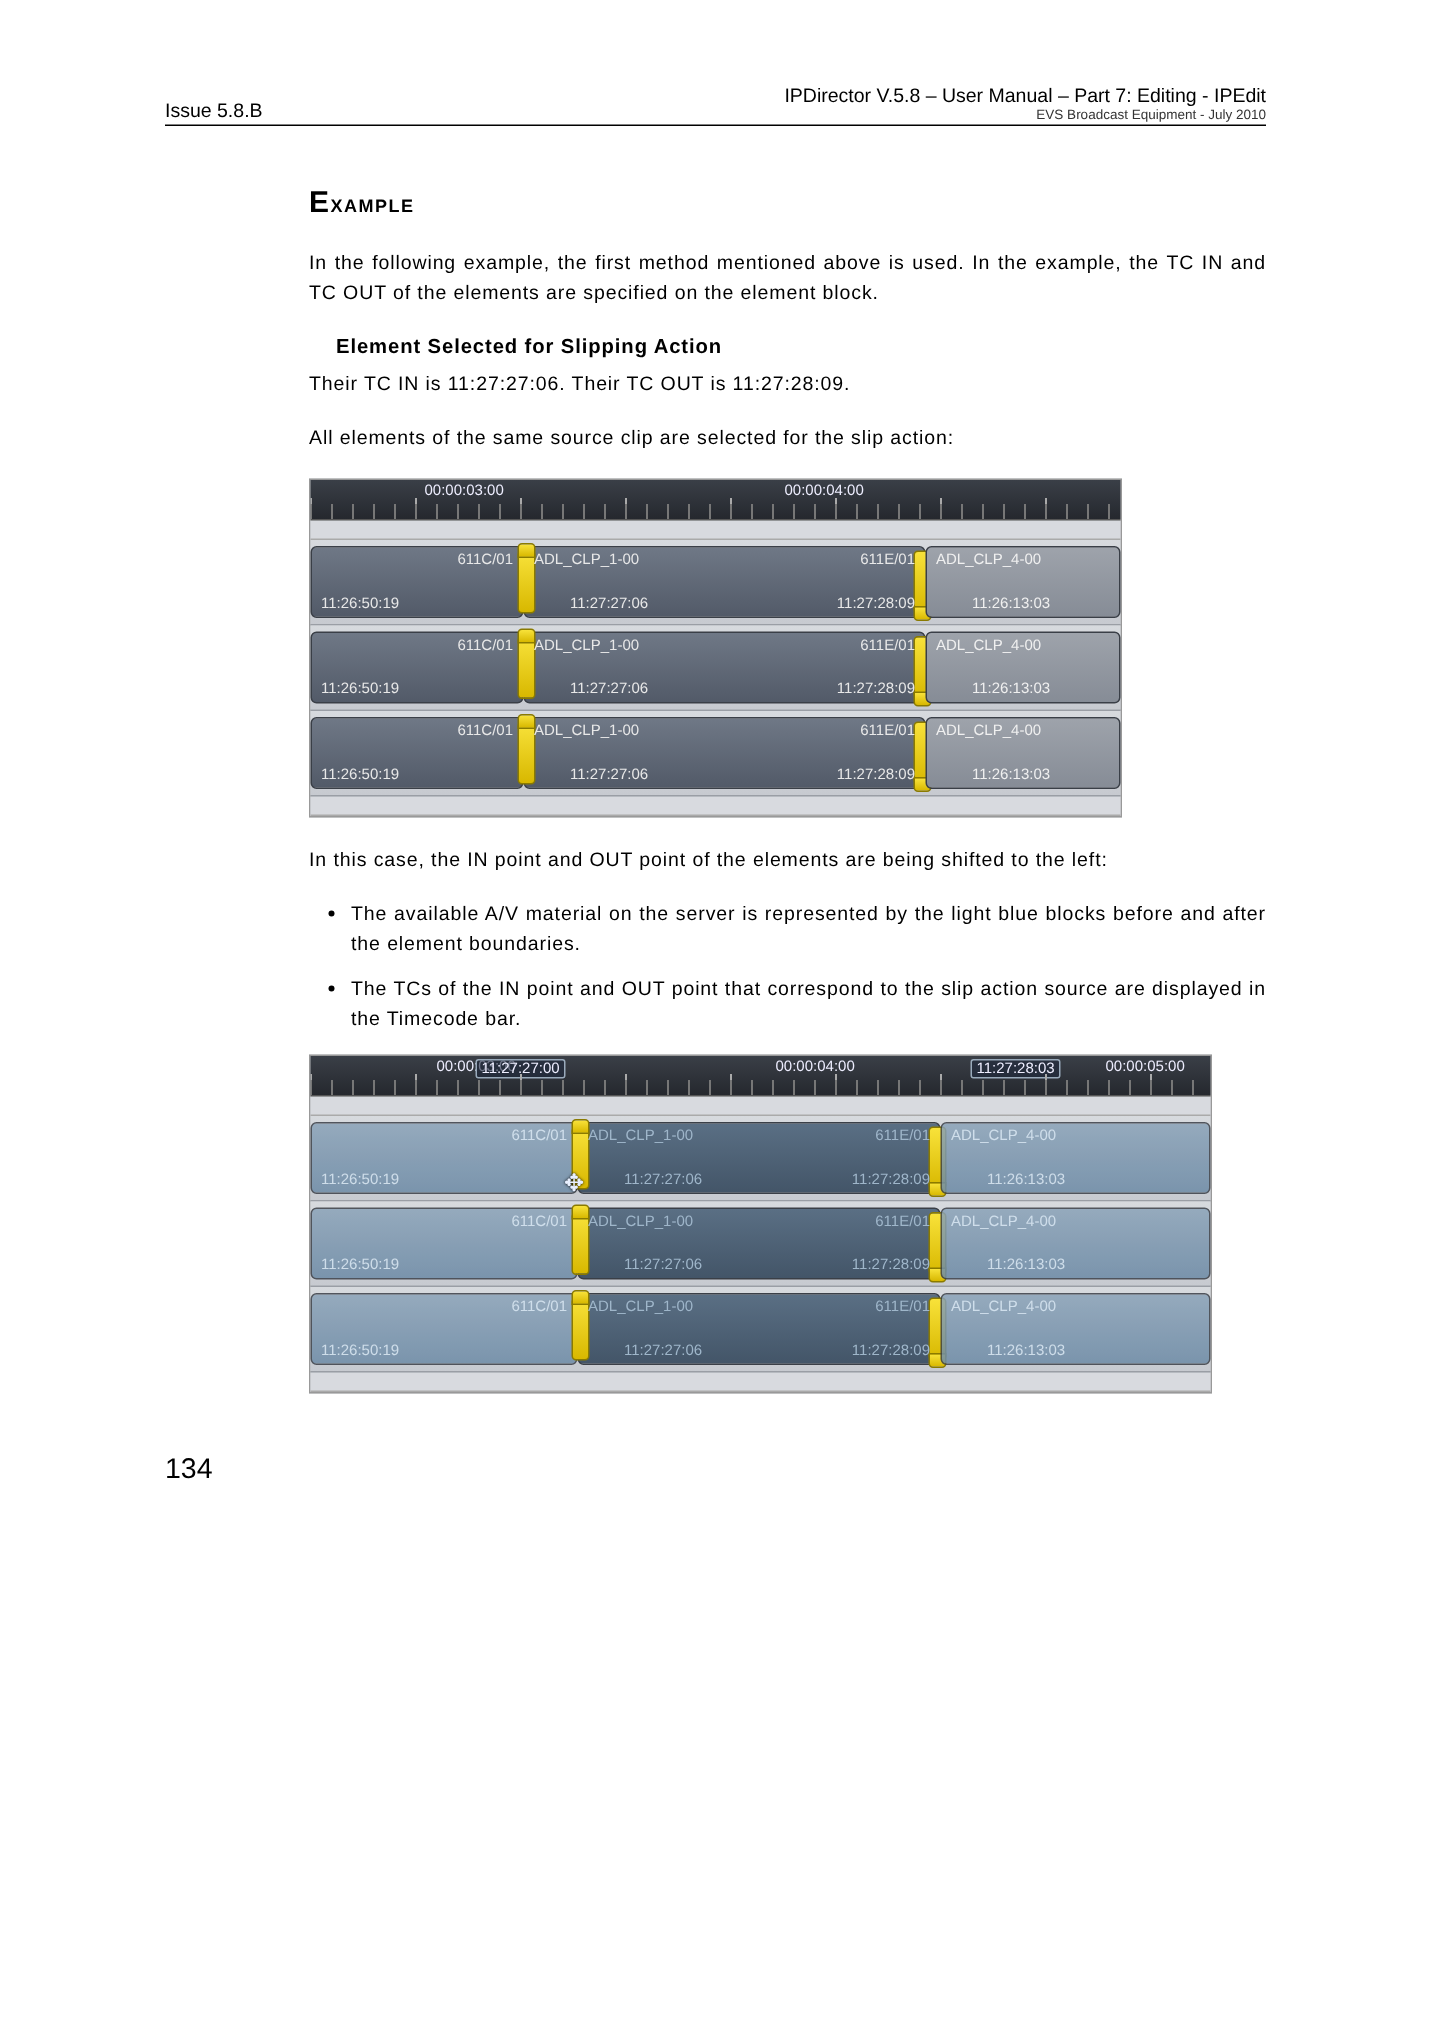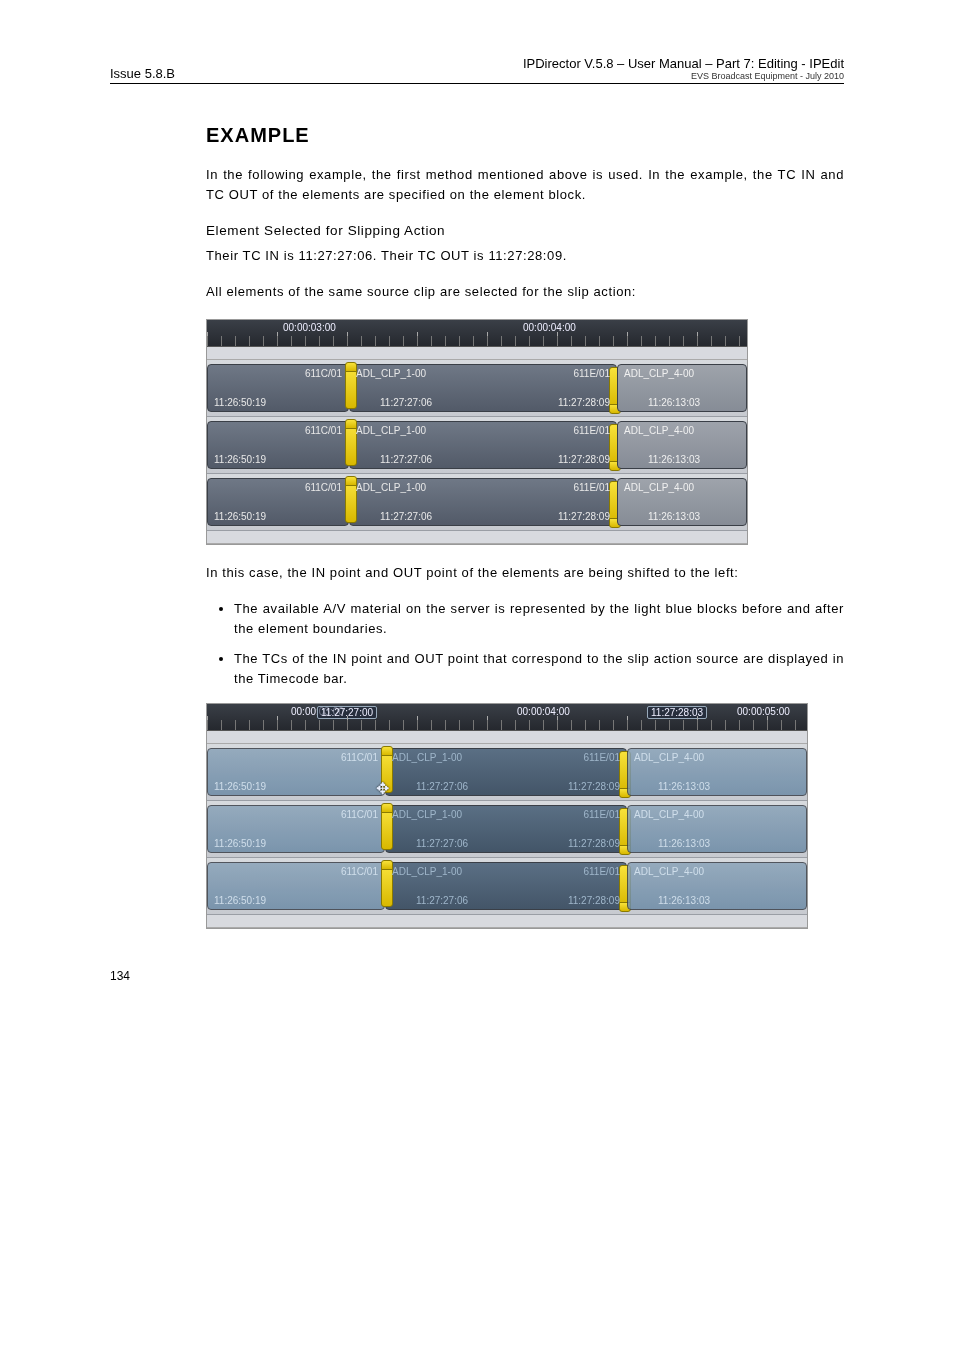--- a/index.html
+++ b/index.html
@@ -36,36 +36,36 @@
   .content {
     margin-left: 96px;
   }
   h2.example {
     font-size: 20px;
     letter-spacing: 1px;
     margin: 0 0 18px 0;
     font-weight: bold;
   }
   h2.example .rest {
-    font-size: 20px;
+    font-size: 12px;
     letter-spacing: 1px;
     text-align: center;
   }
   .para {
     font-size: 13px;
     line-height: 1.55;
     text-align: justify;
     letter-spacing: 0.6px;
     margin: 0 0 16px 0;
   }
   .subhead {
     font-size: 13.5px;
-    font-weight: normal;
+    font-weight: bold;
     letter-spacing: 0.6px;
-    margin: 18px 0 8px 0;
+    margin: 18px 0 8px 18px;
   }
   ul.bullets {
     margin: 0 0 14px 0;
     padding-left: 28px;
   }
   ul.bullets li {
     font-size: 13px;
     line-height: 1.55;
     text-align: justify;
     letter-spacing: 0.6px;
@@ -179,21 +179,21 @@
   }
   .yellow-handle.in .tab  { top: -6px; border-radius: 3px 3px 0 0; }
   .yellow-handle.out .tab { bottom: -6px; border-radius: 0 0 3px 3px; }
   .slipcursor {
     position: absolute;
     color: #e8f0ff;
     font-size: 16px;
     text-shadow: 0 0 2px #000;
   }
   .page-num {
-    font-size: 12px;
+    font-size: 19px;
     margin-top: 40px;
   }
 </style>
 </head>
 <body>
 
 <div class="page">
   <div class="header-row">
     <div class="hdr-left">Issue 5.8.B</div>
     <div class="hdr-right">

